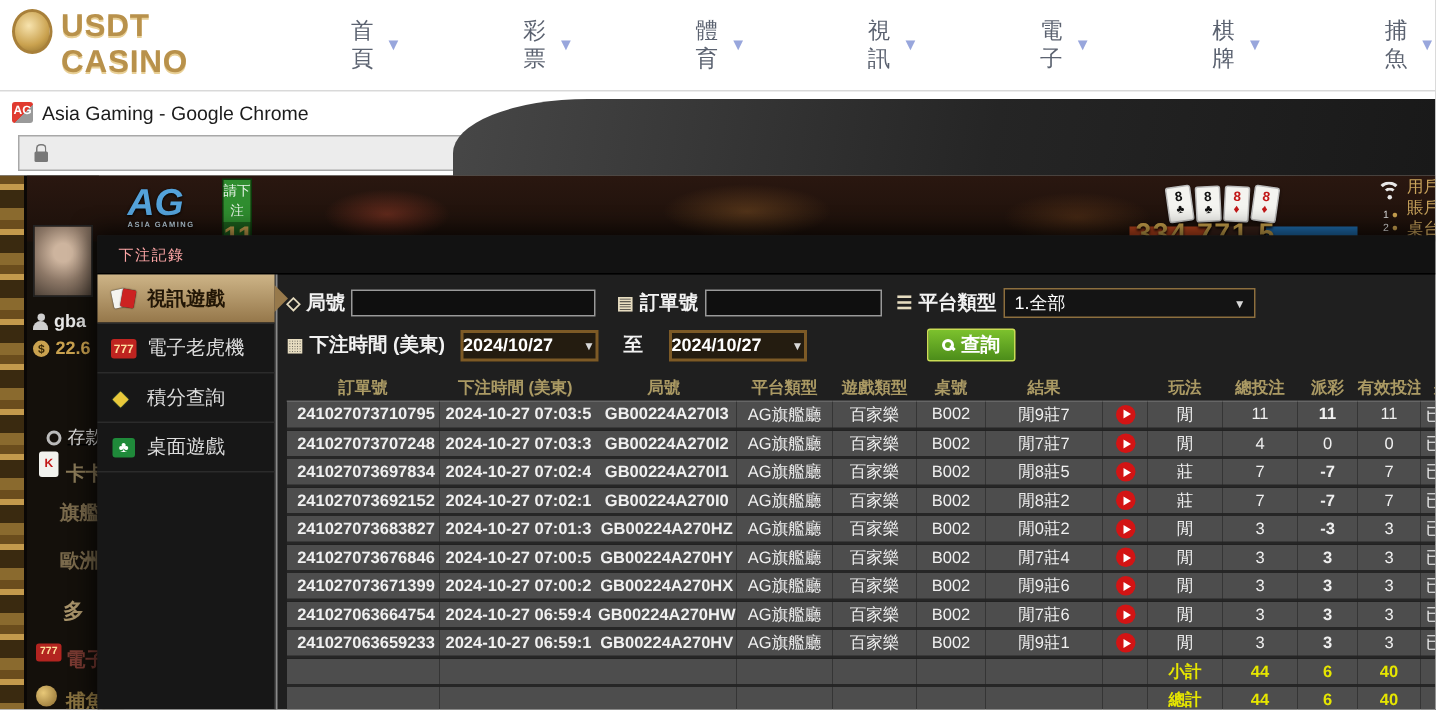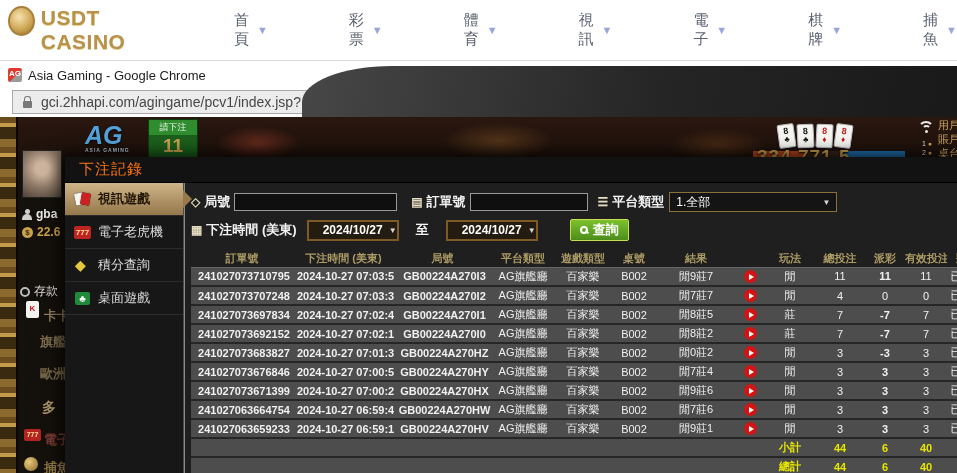--- a/index.html
+++ b/index.html
@@ -50,21 +50,21 @@
   .left-col { position:absolute; left:18px; top:0; bottom:0; width:48px; background:#14100b; }
   .video-band { position:absolute; left:18px; right:0; top:0; height:44px;
     background:
       radial-gradient(60px 24px at 240px 26px, rgba(150,60,40,.55), transparent 70%),
       radial-gradient(80px 26px at 480px 24px, rgba(140,90,40,.45), transparent 70%),
       radial-gradient(70px 24px at 700px 28px, rgba(120,70,30,.4), transparent 70%),
       linear-gradient(180deg,#2a1710,#1b100a); }
   .ag-logo { position:absolute; left:85px; top:6px; color:#54a2da; font-size:25px; font-weight:800;
     font-style:italic; line-height:1; text-shadow:0 1px 2px #000; }
   .ag-logo small { display:block; font-size:5px; color:#bcd0de; font-style:normal; letter-spacing:1px; text-align:right; }
-  .bet-box { position:absolute; left:148px; top:2px; width:50px; height:40px; border:1px solid #0c3c0c; }
+  .bet-box { position:absolute; left:148px; top:2px; width:20px; height:40px; border:1px solid #0c3c0c; }
   .bet-box .bp { display:block; background:#2f8d2f; color:#eaf5ea; font-size:9px; text-align:center; padding:1px 0; }
   .bet-box .cd { display:block; background:#1c5f1c; color:#caa24f; font-weight:800; font-size:19px; text-align:center; }
   .cards-fan { position:absolute; left:778px; top:7px; display:flex; gap:2px; }
   .pcard { width:17px; height:24px; background:#f4f4f0; border-radius:2px; border:1px solid #bbb;
     font-size:9px; font-weight:bold; text-align:center; line-height:1; padding-top:2px; box-shadow:0 1px 2px rgba(0,0,0,.6); }
   .pcard .st { display:block; font-size:8px; }
   .pcard.black { color:#111; } .pcard.red { color:#c21818; }
   .pcard:nth-child(1){ transform:rotate(-8deg);} .pcard:nth-child(2){ transform:rotate(-3deg);}
   .pcard:nth-child(3){ transform:rotate(3deg);} .pcard:nth-child(4){ transform:rotate(8deg);}
   .rb-bar { position:absolute; left:753px; top:34px; width:152px; height:7px;
@@ -106,21 +106,21 @@
   .badge-777 { position:absolute; left:24px; top:312px; width:17px; height:12px; background:#b32420;
     border-radius:2px; color:#ffdf9a; font-size:7px; font-weight:bold; text-align:center; line-height:12px; }
   .fish-coin { position:absolute; left:24px; top:340px; width:14px; height:14px; border-radius:50%;
     background:radial-gradient(circle at 35% 35%, #e8c878, #8a6a2e); }
 
   
   .modal { position:absolute; left:65px; top:157px; right:0; bottom:0; background:#1f1f1f;
     z-index:20; display:flex; flex-direction:column; box-shadow:-4px -4px 14px rgba(0,0,0,.7); }
   .modal-header { height:26px; background:#121212; border-bottom:1px solid #000;
     display:flex; align-items:center; padding-left:14px; }
-  .modal-title { font-size:15px; color:#f97316; letter-spacing:1px; }
+  .modal-title { font-size:10px; color:#fca5a5; letter-spacing:1px; }
   .modal-body { flex:1; display:flex; min-height:0; }
   .side { width:119px; background:#171717; border-right:1px solid #4a4a4a; position:relative; z-index:3; padding-top:0; }
   .side-item { height:33px; display:flex; align-items:center; gap:7px; padding-left:9px;
     border-bottom:1px solid #2b2b2b; font-size:13px; color:#ddd; cursor:pointer; position:relative; }
   .side-item.selected { background:linear-gradient(180deg,#cdb487,#95774a); color:#221606; font-weight:bold; }
   .side-item.selected::after { content:""; position:absolute; right:-9px; top:50%; margin-top:-9px;
     border-left:9px solid #97794b; border-top:9px solid transparent; border-bottom:9px solid transparent; }
   .s-icon { width:17px; height:15px; flex:0 0 17px; position:relative; }
   .icon-video-games-icon::before { content:""; position:absolute; left:1px; top:1px; width:9px; height:12px;
     background:#f4f4f0; border-radius:1px; transform:rotate(-12deg); box-shadow:0 0 1px #000; }
@@ -142,25 +142,25 @@
   .f-input { height:18px; background:#0f0f0f; border:1px solid #9a9a9a; color:#fff; font-size:12px; padding:0 4px; }
   .in-round { width:163px; margin-left:4px; }
   .in-order { width:118px; margin-left:4px; }
   .grp-order { margin-left:14px; }
   .grp-platform { margin-left:10px; }
   .platform-box { width:168px; height:20px; margin-left:5px; background:#141414; border:1px solid #8d6f3e;
     display:flex; align-items:center; justify-content:space-between; padding:0 6px; cursor:pointer; }
   .platform-box .pv { font-size:12px; color:#fff; }
   .caret { font-size:8px; color:#d8d8d8; }
   .date-box { width:92px; height:21px; background:#241c10; border:2px solid #7d5a26; display:flex;
-    align-items:center; justify-content:flex-end; gap:6px; cursor:pointer; }
+    align-items:center; justify-content:space-between; gap:6px; cursor:pointer; }
   .date-box .dv { font-size:12px; font-weight:bold; color:#fff; }
   .to-lab { font-size:13px; font-weight:bold; color:#f2f2f2; margin:0 17px; }
   .d1 { margin-left:10px; }
-  .search-btn { margin-left:32px; height:22px; display:inline-flex; align-items:center; gap:5px; padding:0 9px;
+  .search-btn { margin-left:80px; height:22px; display:inline-flex; align-items:center; gap:5px; padding:0 9px;
     background:linear-gradient(180deg,#7cc12d,#4c8d1a); border:1px solid #cadd55; border-radius:2px;
     color:#fff; font-size:13px; font-weight:bold; cursor:pointer; }
   .mag-icon { width:8px; height:8px; border:2px solid #fff; border-radius:50%; position:relative; flex:0 0 8px; }
   .mag-icon::after { content:""; position:absolute; width:4px; height:2px; background:#fff;
     right:-3px; bottom:-1px; transform:rotate(45deg); }
 
   .table-wrap { margin-top:9px; overflow:hidden; width:100%; }
   table.bet { border-collapse:collapse; table-layout:fixed; width:796px; }
   table.bet th { height:16px; font-size:11px; font-weight:bold; color:#ab9a64; white-space:nowrap;
     overflow:hidden; border-bottom:1px solid #666; }
@@ -224,21 +224,20 @@
   <div class="chrome">
     <div class="chrome-title">
       <span class="favicon">
           <span>AG</span>
         </span>
       <span class="win-title">Asia Gaming - Google Chrome</span>
     </div>
     <div class="url-row">
       <div class="url-box">
         <span class="lock-icon"></span>
-        <span class="url-text">gci.2hhapi.com/agingame/pcv1/index.jsp?</span>
       </div>
     </div>
   </div>
 
   <div class="game">
     <div class="gold-strip"></div>
     <div class="left-col"></div>
     <div class="video-band"></div>
 
     <div class="ag-logo">
@@ -285,21 +284,21 @@
 
     <div class="avatar"></div>
     <div class="u-row" style="left:22px; top:90px;">
       <span class="person-icon"></span>
       <span class="uname">gba</span>
     </div>
     <div class="u-row" style="left:22px; top:108px;">
       <span class="coin-icon">$</span>
       <span class="ubal">22.6</span>
     </div>
-    <div class="u-row" style="left:20px; top:166px;text-decoration:underline;">
+    <div class="u-row" style="left:31px; top:166px;text-decoration:underline;">
       <span class="dep-icon"></span>
       <span class="dep">存款</span>
     </div>
 
     <span class="kcard">K</span>
     <div class="bg-txt t-card">卡卡</div>
     <div class="bg-txt t-flag">旗艦廳</div>
     <div class="bg-txt t-euro">歐洲廳</div>
     <div class="bg-txt t-multi">多</div>
     <span class="badge-777">777</span>

